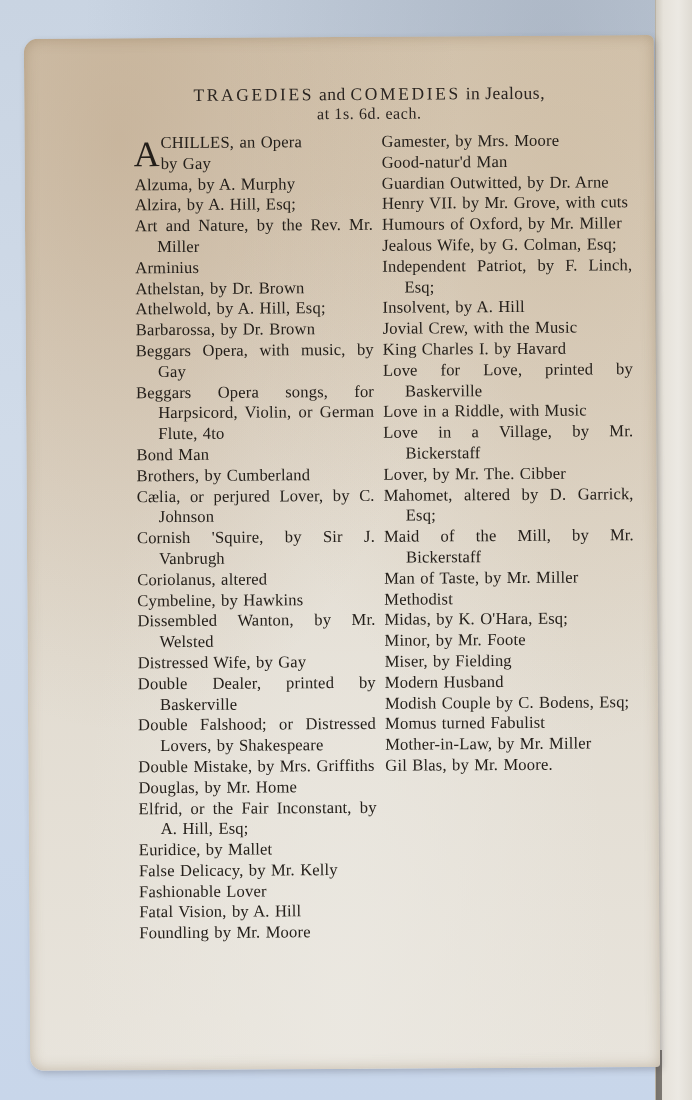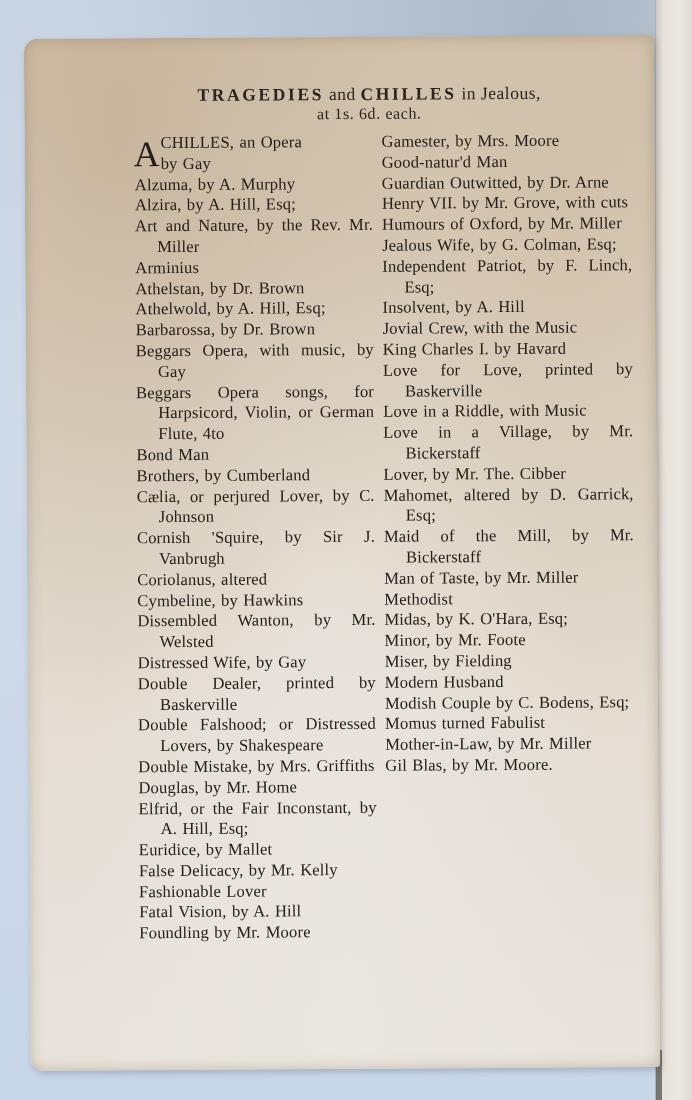--- a/index.html
+++ b/index.html
@@ -68,21 +68,20 @@
     color: #2a2420;
     line-height: 20px;
   }
   .heading .line1 {
     font-size: 17.5px;
     letter-spacing: 0.5px;
     white-space: nowrap;
   }
   .heading .line1 .caps {
     letter-spacing: 2.6px;
-    font-weight: bold;
   }
   .heading .line2 {
     font-size: 16px;
     letter-spacing: 0.6px;
   }
   .col {
     position: absolute;
     top: 95px;
     color: #25201b;
     font-size: 16.6px;
@@ -132,21 +131,21 @@
 <div class="backdrop-shadow"></div>
 <div class="book-edge"></div>
 
 <div class="page">
   <div class="page-inner">
 
     <div class="heading">
       <div class="line1">
         <span class="caps">TRAGEDIES</span>
         <span>and</span>
-        <span class="caps">CHILLES</span>
+        <span class="caps">COMEDIES</span>
         <span>in Jealous,</span>
       </div>
       <div class="line2">at 1s. 6d. each.</div>
     </div>
 
     <div class="col col-left">
       <p class="entry dropcap-entry">
         <span class="dropcap">A</span>
         <span class="dropcap-rest-1">CHILLES, an Opera</span>
         <span class="dropcap-rest-2">by Gay</span>

